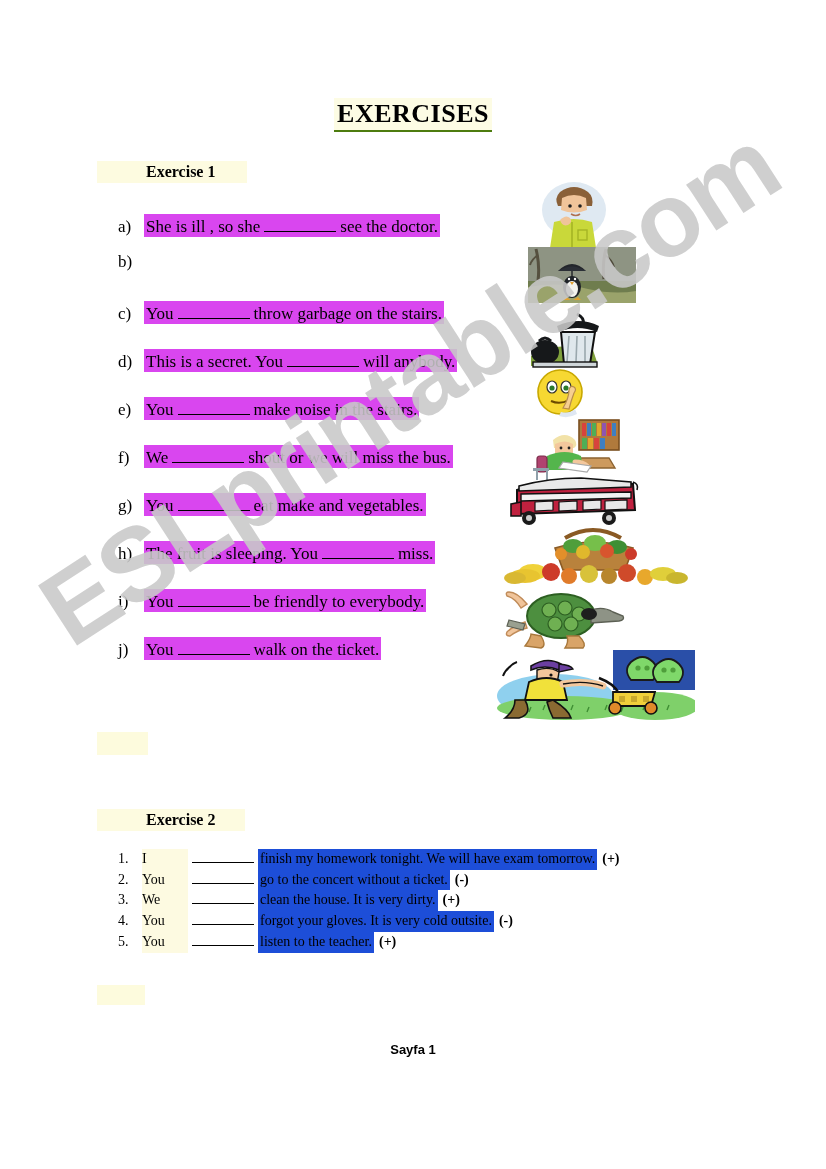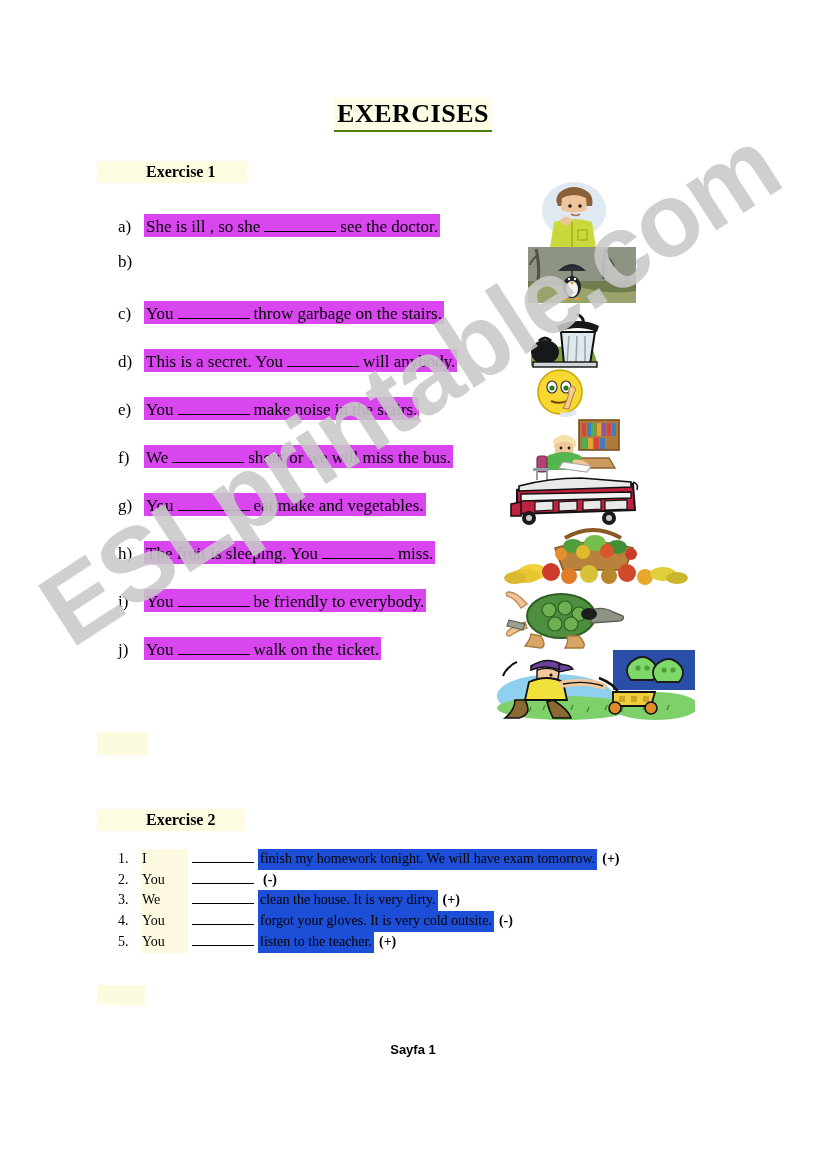--- a/index.html
+++ b/index.html
@@ -261,20 +261,21 @@
       <span class="e2-subj">I</span>
       <span class="blank blank-sm"></span>
       <span class="e2-body">finish my homework tonight. We will have exam tomorrow.</span>
       <span class="e2-sign">(+)</span>
     </div>
 
     <div class="e2-row">
       <span class="e2-num">2.</span>
       <span class="e2-subj">You</span>
       <span class="blank blank-sm"></span>
+      <span class="e2-body">go to the concert without a ticket.</span>
       <span class="e2-sign">(-)</span>
     </div>
 
     <div class="e2-row">
       <span class="e2-num">3.</span>
       <span class="e2-subj">We</span>
       <span class="blank blank-sm"></span>
       <span class="e2-body">clean the house. It is very dirty.</span>
       <span class="e2-sign">(+)</span>
     </div>

